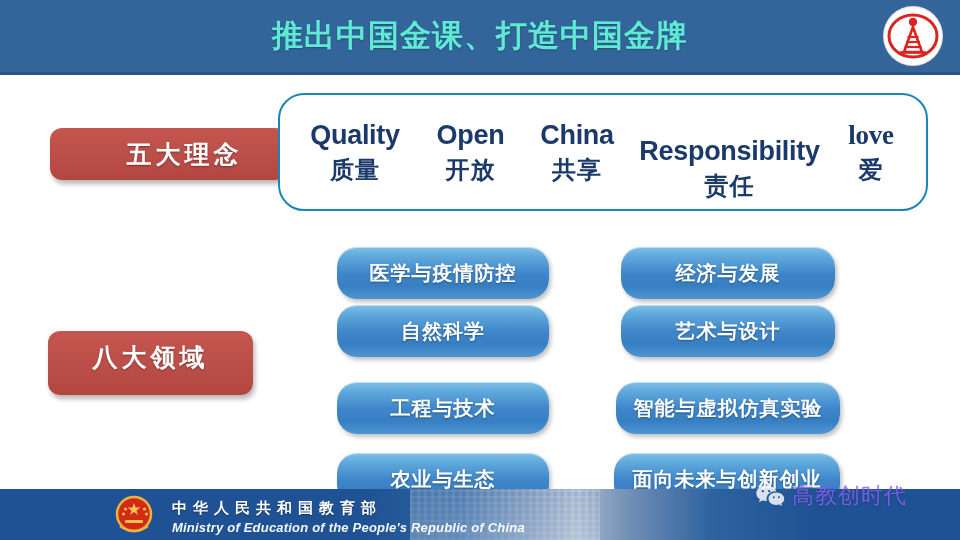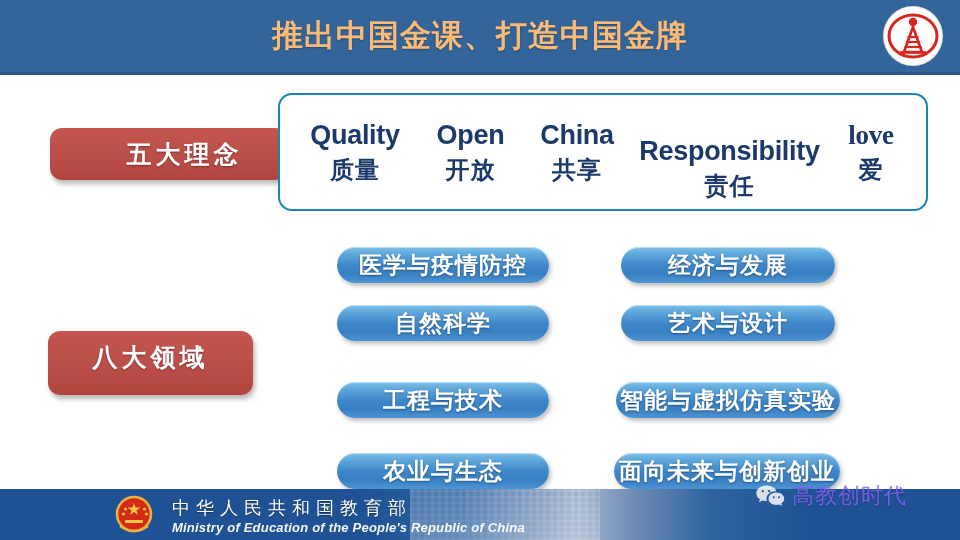--- a/index.html
+++ b/index.html
@@ -24,21 +24,21 @@
     background: #33659B;
     border-bottom: 3px solid #2B5586;
   }
   .header-title {
     position: absolute;
     left: 0; top: 0;
     width: 960px;
     height: 72px;
     line-height: 72px;
     text-align: center;
-    color: #fdba74;
+    color: #5eead4;
     font-size: 31px;
     font-weight: bold;
     letter-spacing: 1px;
     text-shadow: 0 1px 2px rgba(0,0,0,0.25);
   }
   .header-logo {
     position: absolute;
     right: 18px;
     top: 7px;
     width: 58px;
@@ -76,21 +76,21 @@
 
   
   .concept-box {
     position: absolute;
     left: 278px;
     top: 93px;
     width: 650px;
     height: 118px;
     box-sizing: border-box;
     border: 2px solid #1A86B4;
-    border-radius: 14px;
+    border-radius: 26px;
     background: #ffffff;
     display: flex;
     align-items: center;
     justify-content: space-between;
     padding: 0 14px;
   }
   .concept-item {
     text-align: center;
     color: #1B3A6B;
     flex: 0 0 auto;
@@ -112,31 +112,31 @@
   }
   #concept-0 { width: 122px; }
   #concept-1 { width: 106px; }
   #concept-2 { width: 104px; }
   #concept-3 { width: 198px; margin-top: 32px; }
   #concept-4 { width: 82px; font-family: Liberation Serif, serif; }
 
   
   .pill {
     position: absolute;
-    height: 36px;
+    height: 52px;
     border-radius: 20px;
     background: linear-gradient(180deg,
         #7FC0E8 0%,
         #60A9DC 18%,
         #3E86C9 52%,
         #377FC3 75%,
         #4E95D2 100%);
     box-shadow: 2px 3px 4px rgba(0,0,0,0.25), inset 0 1px 0 rgba(255,255,255,0.5);
     color: #ffffff;
-    font-size: 23px;
+    font-size: 20px;
     font-weight: bold;
     text-align: center;
     display: flex;
     align-items: center;
     justify-content: center;
     letter-spacing: 1px;
     text-shadow: 0 1px 2px rgba(0,0,0,0.35);
   }
   .col-left  { left: 337px; width: 212px; }
   .col-right { left: 621px; width: 214px; }
@@ -185,22 +185,22 @@
     width: 44px;
     height: 46px;
   }
   .footer-text {
     position: absolute;
     left: 172px;
     top: 6px;
     color: #ffffff;
   }
   .footer-zh {
-    font-size: 18px;
-    font-weight: normal;
+    font-size: 15px;
+    font-weight: bold;
     letter-spacing: 6px;
     line-height: 26px;
     text-shadow: 0 1px 1px rgba(0,0,0,0.4);
   }
   .footer-en {
     font-size: 13px;
     font-weight: bold;
     letter-spacing: 0.2px;
     line-height: 13px;
     opacity: 0.95;

